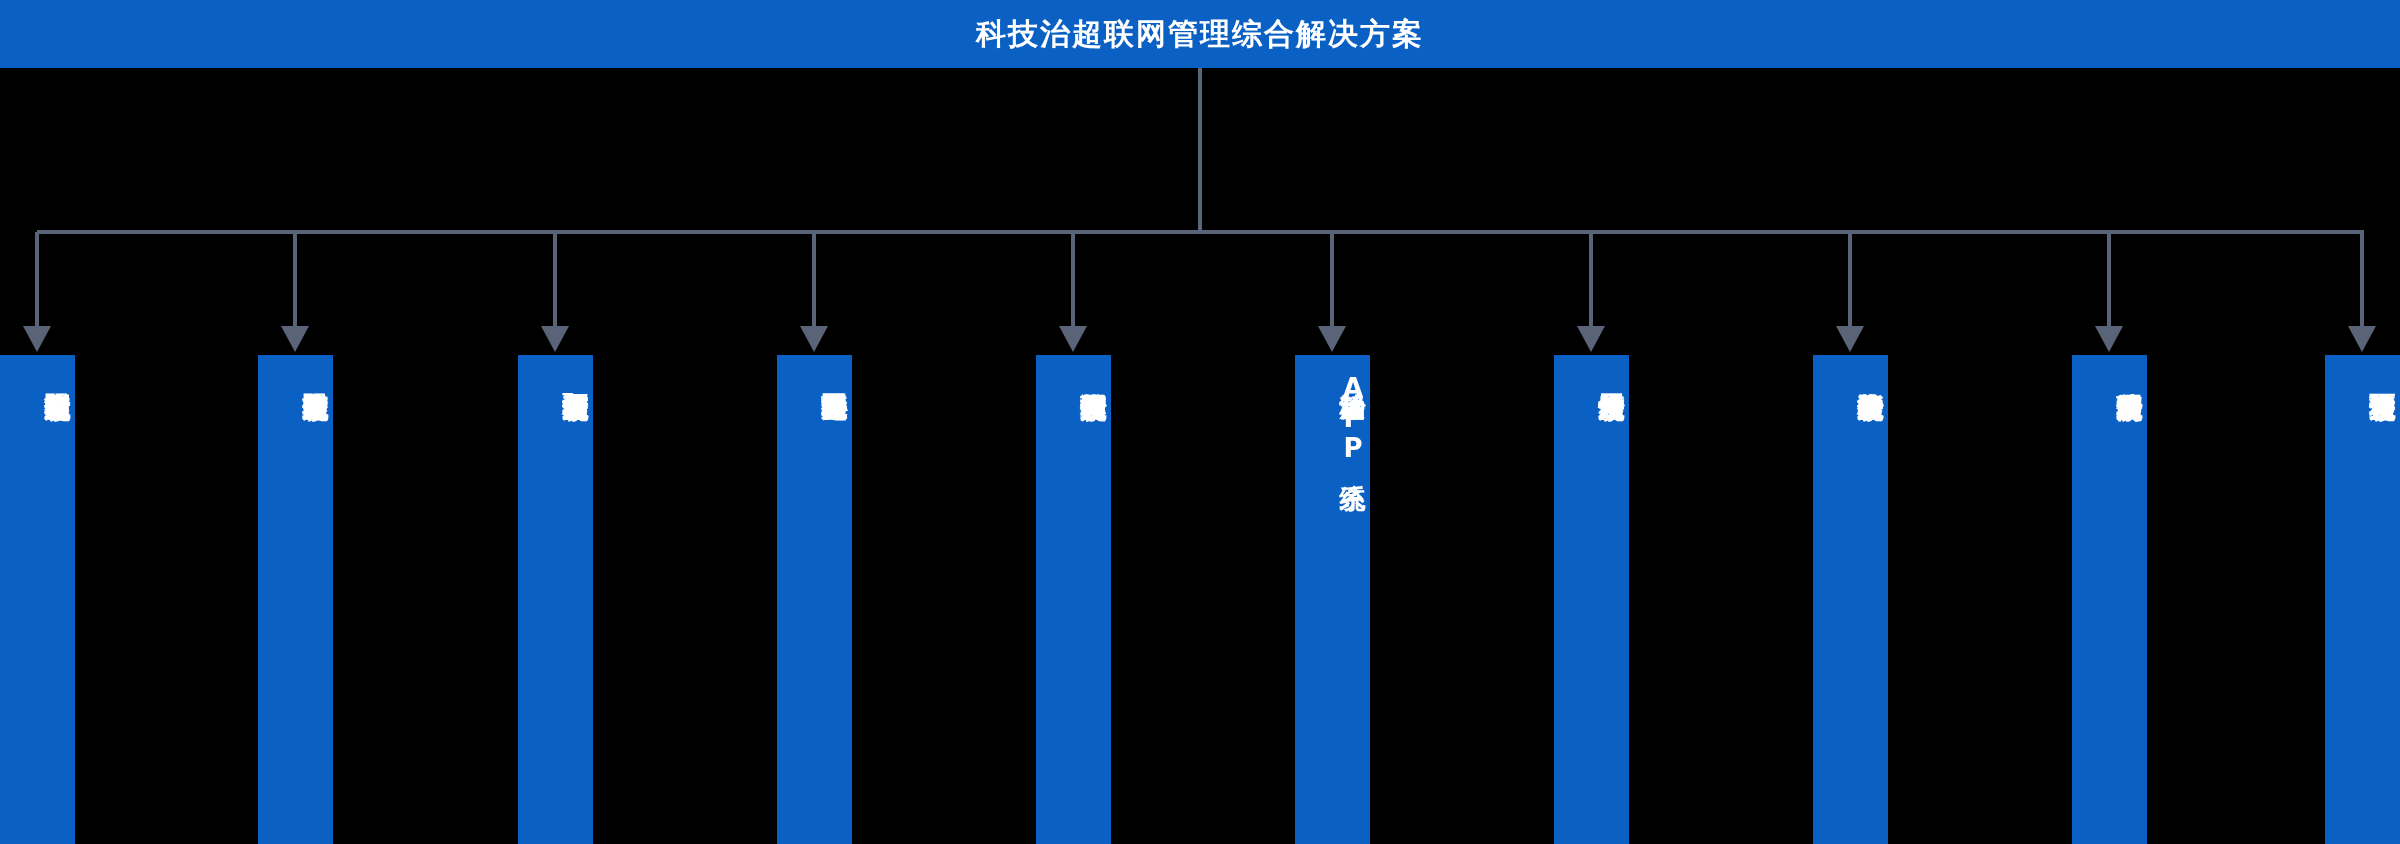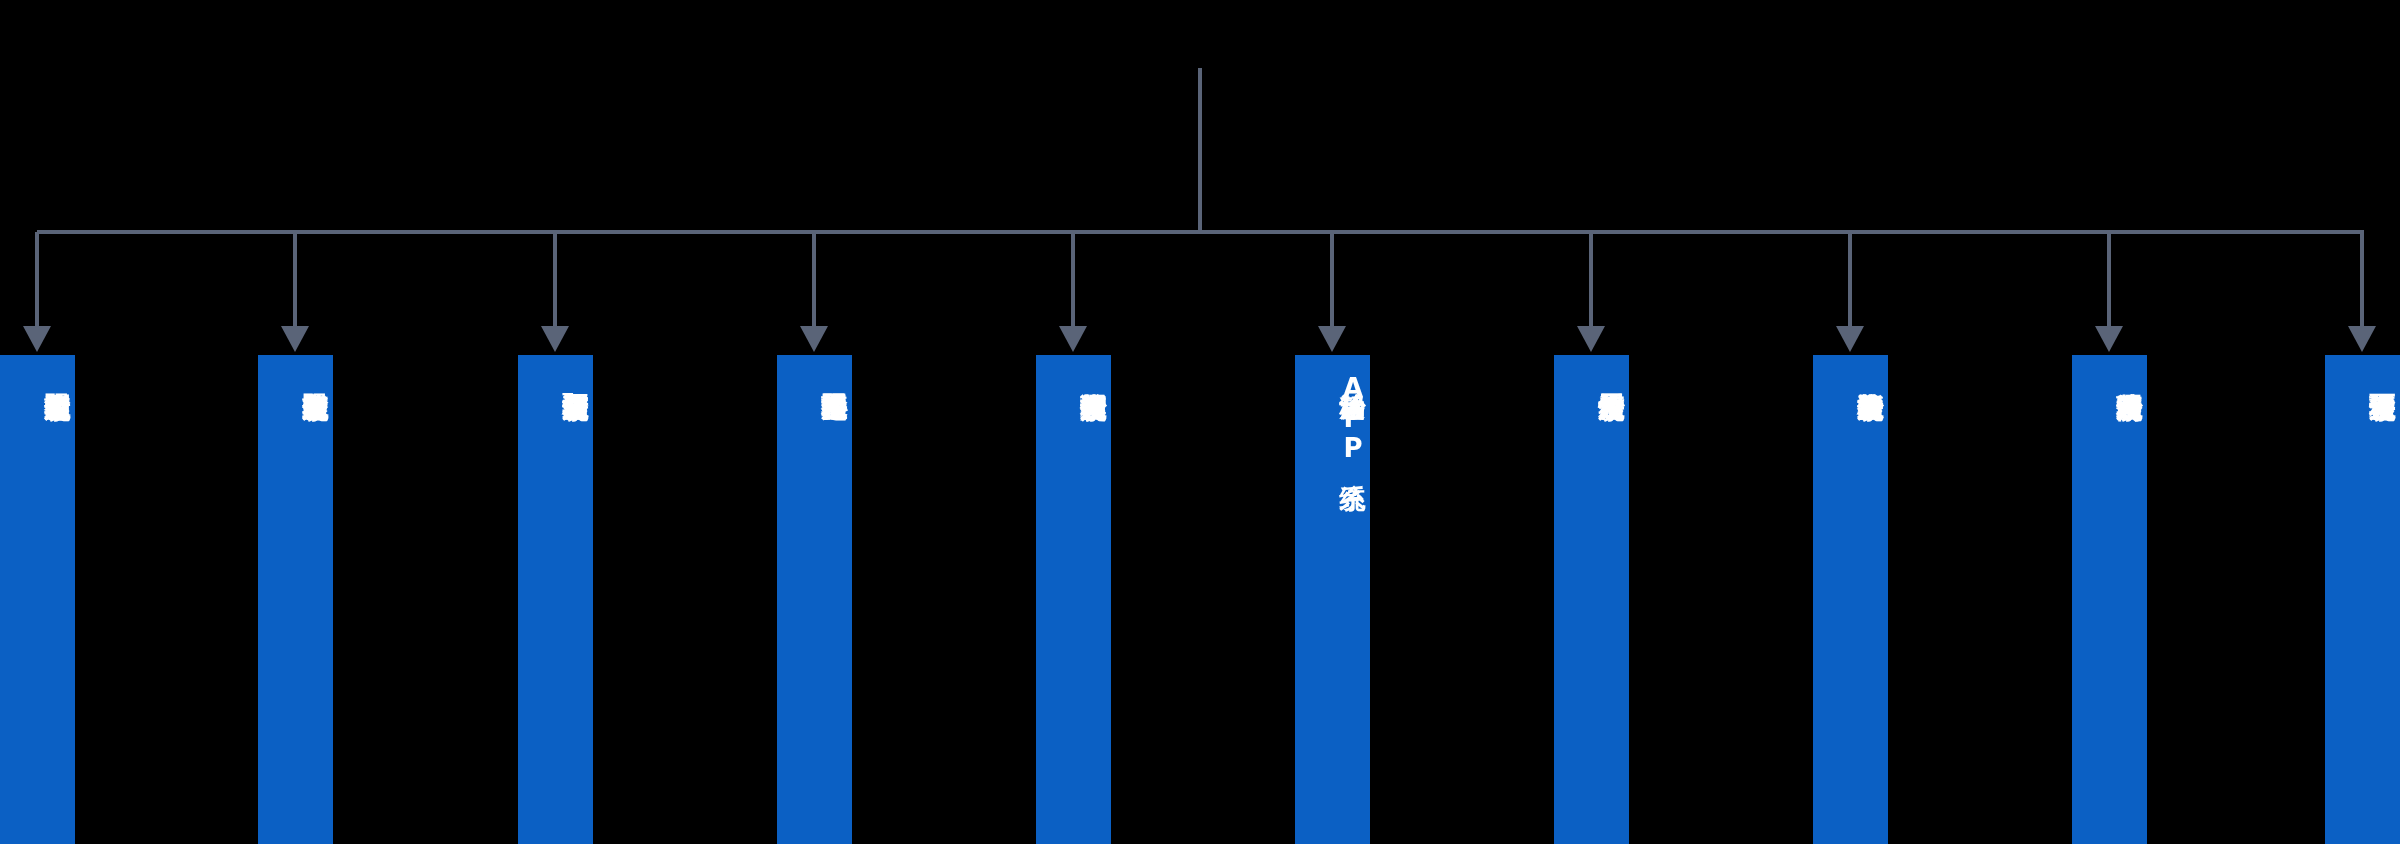--- a/index.html
+++ b/index.html
@@ -88,20 +88,23 @@
     text-orientation: upright;
     margin: 0 auto;
     white-space: nowrap;
   }
 </style>
 </head>
 <body>
 
 <div id="canvas">
 
+  <div id="title-bar">
+    <span id="title-text">科技治超联网管理综合解决方案</span>
+  </div>
 
   <div class="conn" id="trunk-vertical" style="left:1198px; top:68px; height:166px;"></div>
 
   <div class="conn" id="bus-horizontal" style="left:37px; top:230px; width:2327px;"></div>
 
   <div class="branch-vertical" style="left:35px;   top:232px; height:94px;"></div>
   <div class="arrow-head" style="left:23px;   top:326px;"></div>
 
   <div class="branch-vertical" style="left:293px;  top:232px; height:94px;"></div>
   <div class="arrow-head" style="left:281px;  top:326px;"></div>

